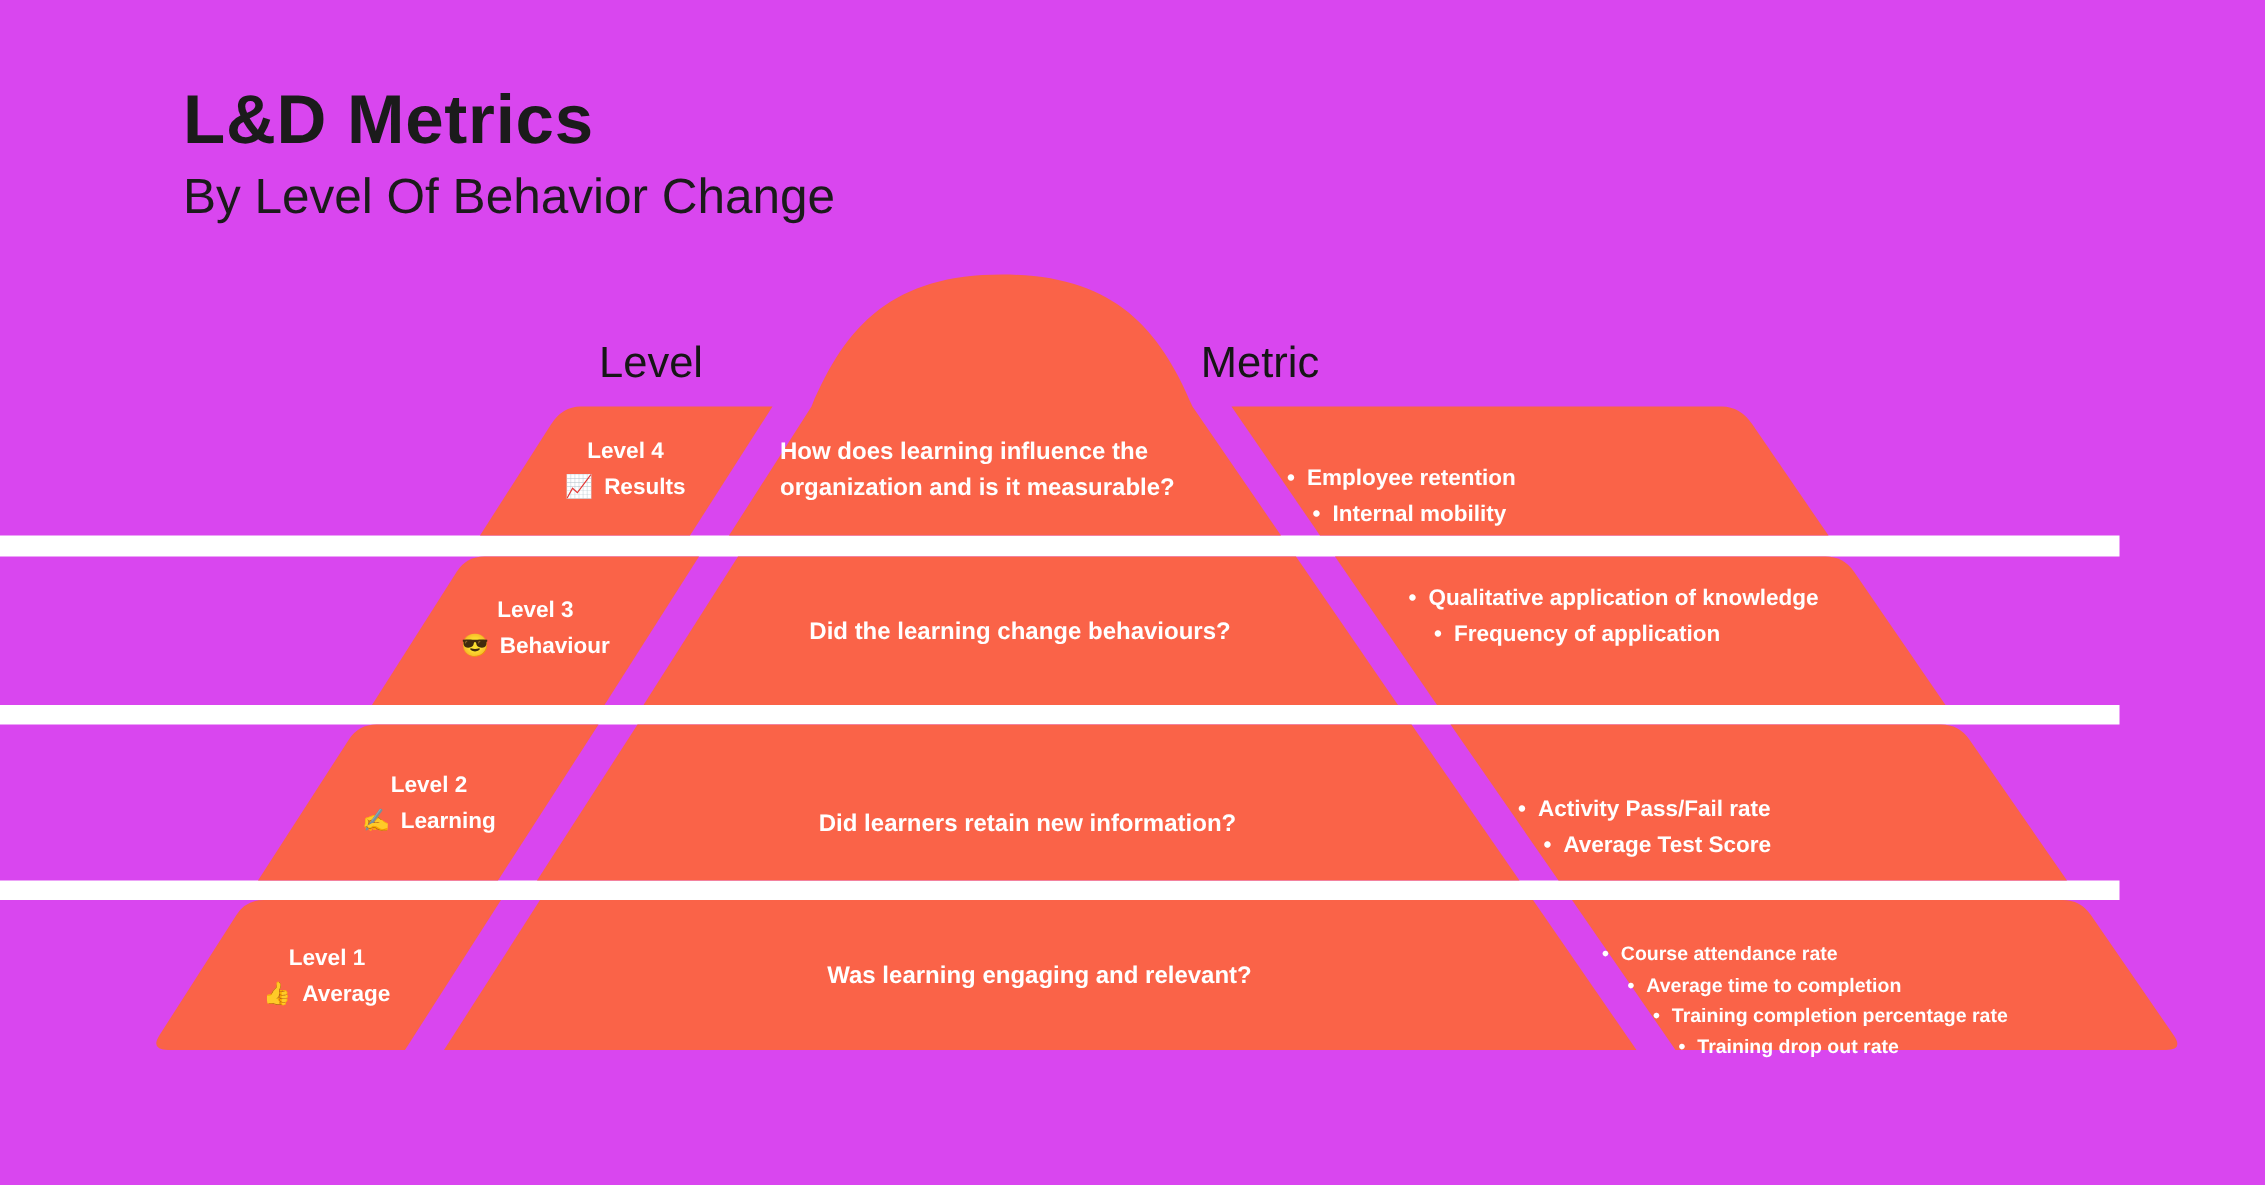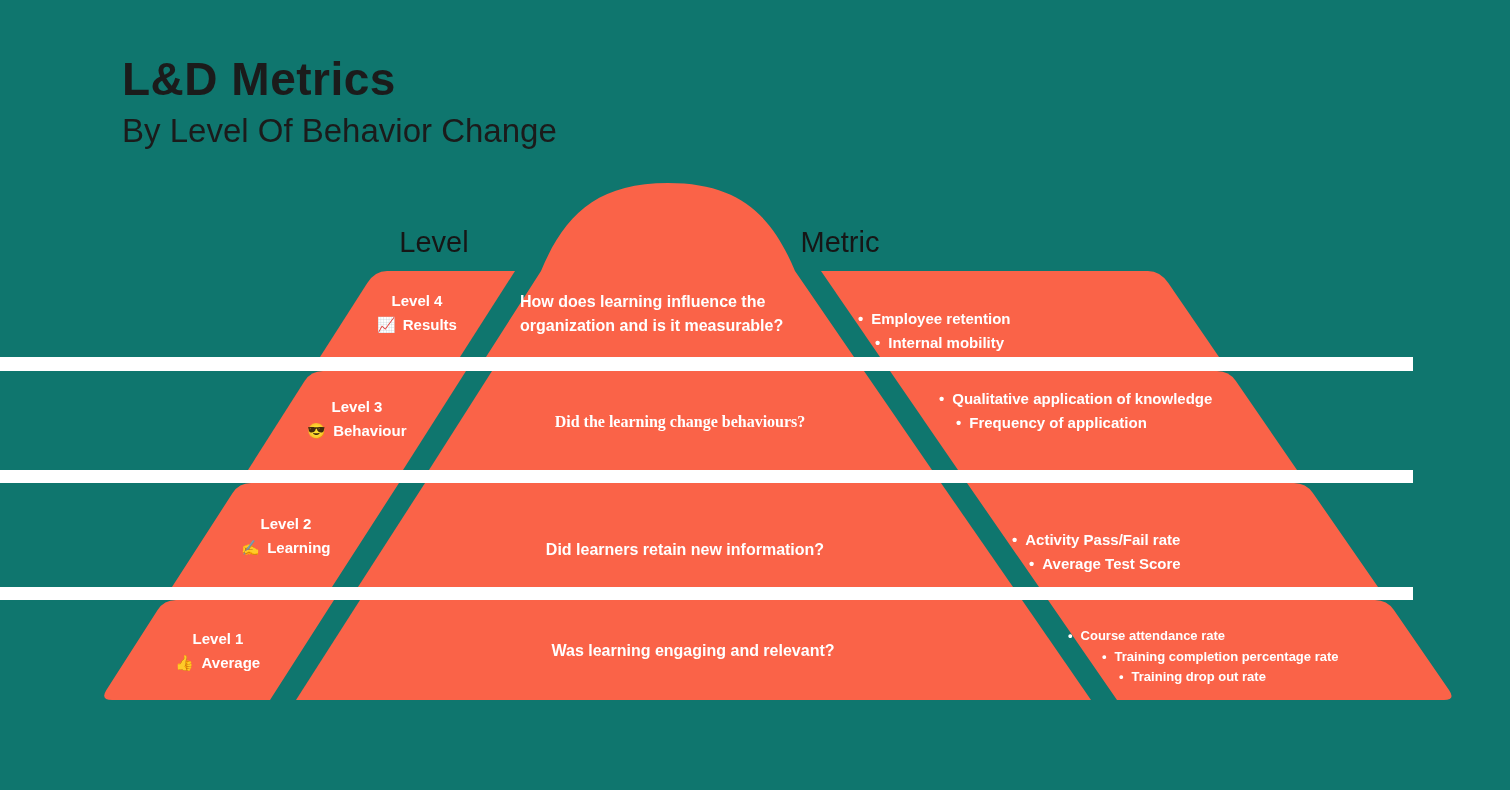--- a/index.html
+++ b/index.html
@@ -1,18 +1,18 @@
 <!DOCTYPE html>
 <html><head>
 <meta charset="utf-8">
 <style>
   html,body{margin:0;padding:0;background:#FAFAF3;}
   .canvas{
     position:relative;width:1510px;height:790px;overflow:hidden;
-    background:#0f766e;font-family:"Liberation Sans",sans-serif;
+    background:#d946ef;font-family:"Liberation Sans",sans-serif;
   }
   .abs{position:absolute;}
   .pyramid-svg{position:absolute;left:0;top:0;}
 
   .title{left:122px;top:52px;font-size:46px;font-weight:600;color:#1b1b1b;letter-spacing:.5px;}
   .subtitle{left:122px;top:112px;font-size:33px;font-weight:400;color:#1b1b1b;}
 
   .col-header{font-size:29px;font-weight:500;color:#161616;transform:translateX(-50%);white-space:nowrap;}
   .col-level{left:434px;top:226px;}
   .col-metric{left:840px;top:226px;}
@@ -22,21 +22,21 @@
   .lv-cell .lv-line2{display:flex;align-items:center;justify-content:center;gap:7px;}
   .lv-icon{font-size:15px;line-height:24px;}
   .lv4-cell{left:417px;top:289px;}
   .lv3-cell{left:357px;top:395px;text-align:center;}
   .lv2-cell{left:286px;top:512px;}
   .lv1-cell{left:218px;top:627px;}
 
   .question{transform:translateX(-50%);text-align:left;color:#fff;
     font-size:16px;font-weight:600;line-height:24px;}
   .q4{left:670px;top:290px;width:300px;}
-  .q3{left:680px;top:410px;white-space:nowrap;font-family:Liberation Serif, serif;}
+  .q3{left:680px;top:410px;white-space:nowrap;}
   .q2{left:685px;top:518px;white-space:nowrap;margin-top:20px;}
   .q1{left:693px;top:639px;white-space:nowrap;}
 
   .metrics{list-style:none;margin:0;padding:0;color:#fff;font-weight:600;
     font-size:15px;line-height:24px;}
   .metrics li{white-space:nowrap;}
   .metrics li::before{content:"\2022";margin-right:8px;}
   .m4{left:858px;top:291px;}
   .m3{left:922px;top:387px;}
   .m2{left:1012px;top:512px;}
@@ -125,17 +125,18 @@
   <div class="abs lv-cell lv1-cell">
     <div>Level 1</div>
     <div class="lv-line2">
       <span class="lv-icon">👍</span>
       <span>Average</span>
     </div>
   </div>
   <div class="abs question q1">Was learning engaging and relevant?</div>
   <ul class="abs metrics m1">
     <li class="ind0">Course attendance rate</li>
+    <li class="ind1">Average time to completion</li>
     <li class="ind2">Training completion percentage rate</li>
     <li class="ind3">Training drop out rate</li>
   </ul>
 
 </div>
 
 </body></html>

